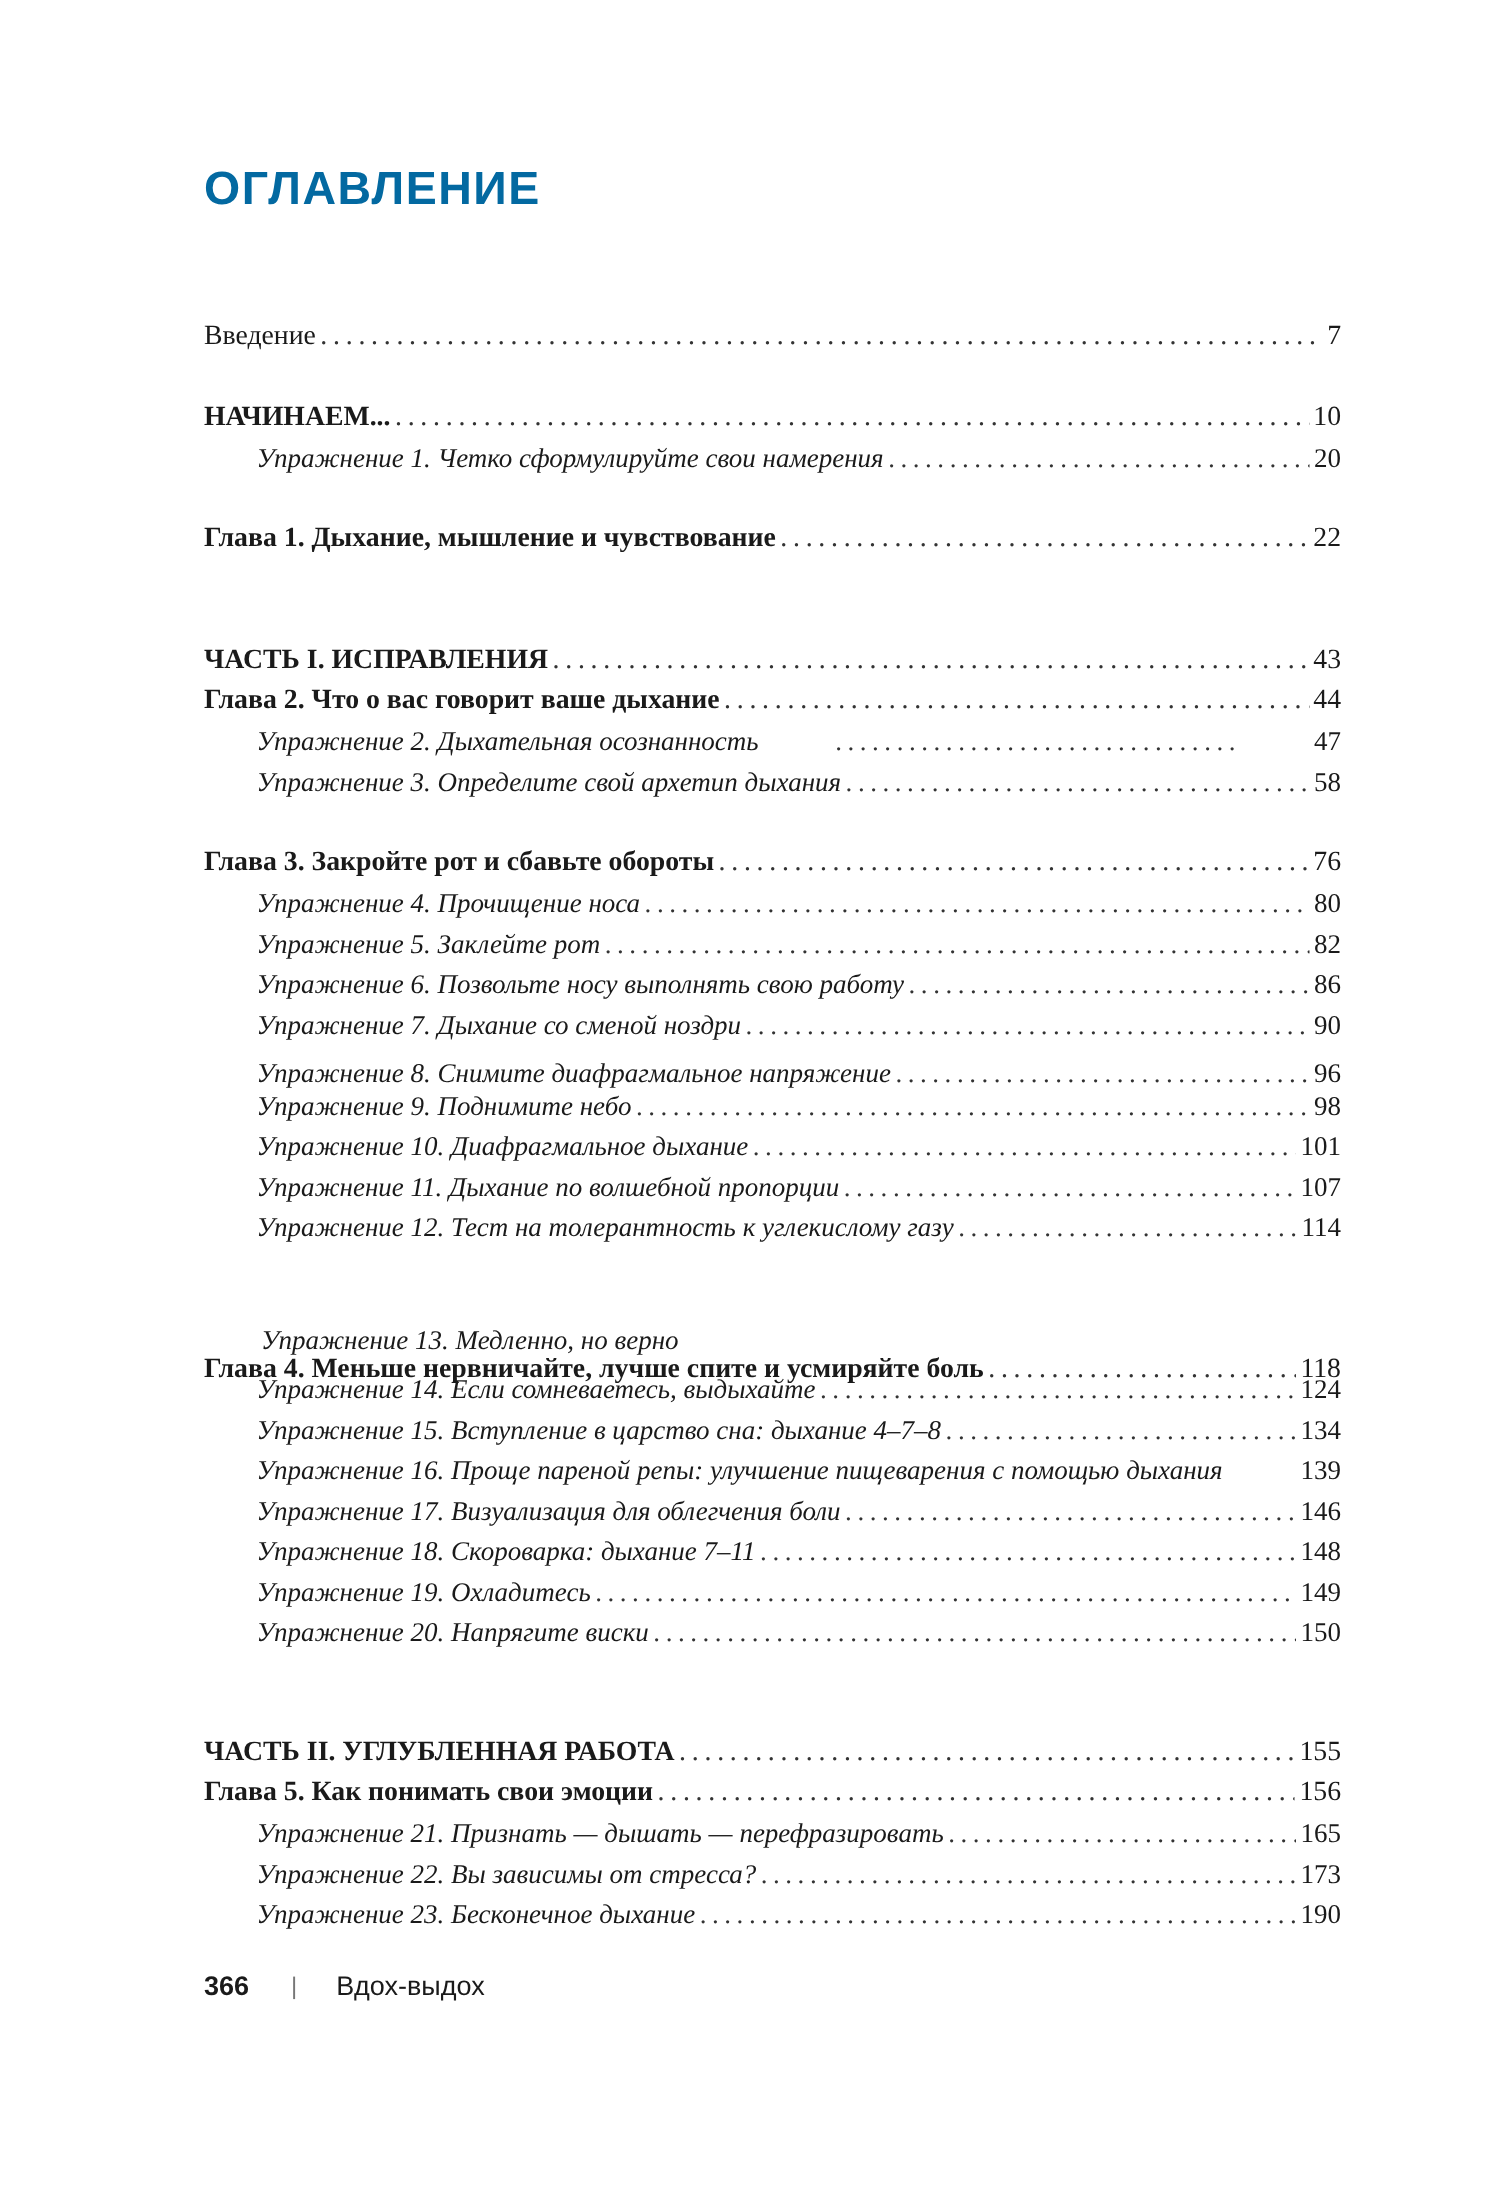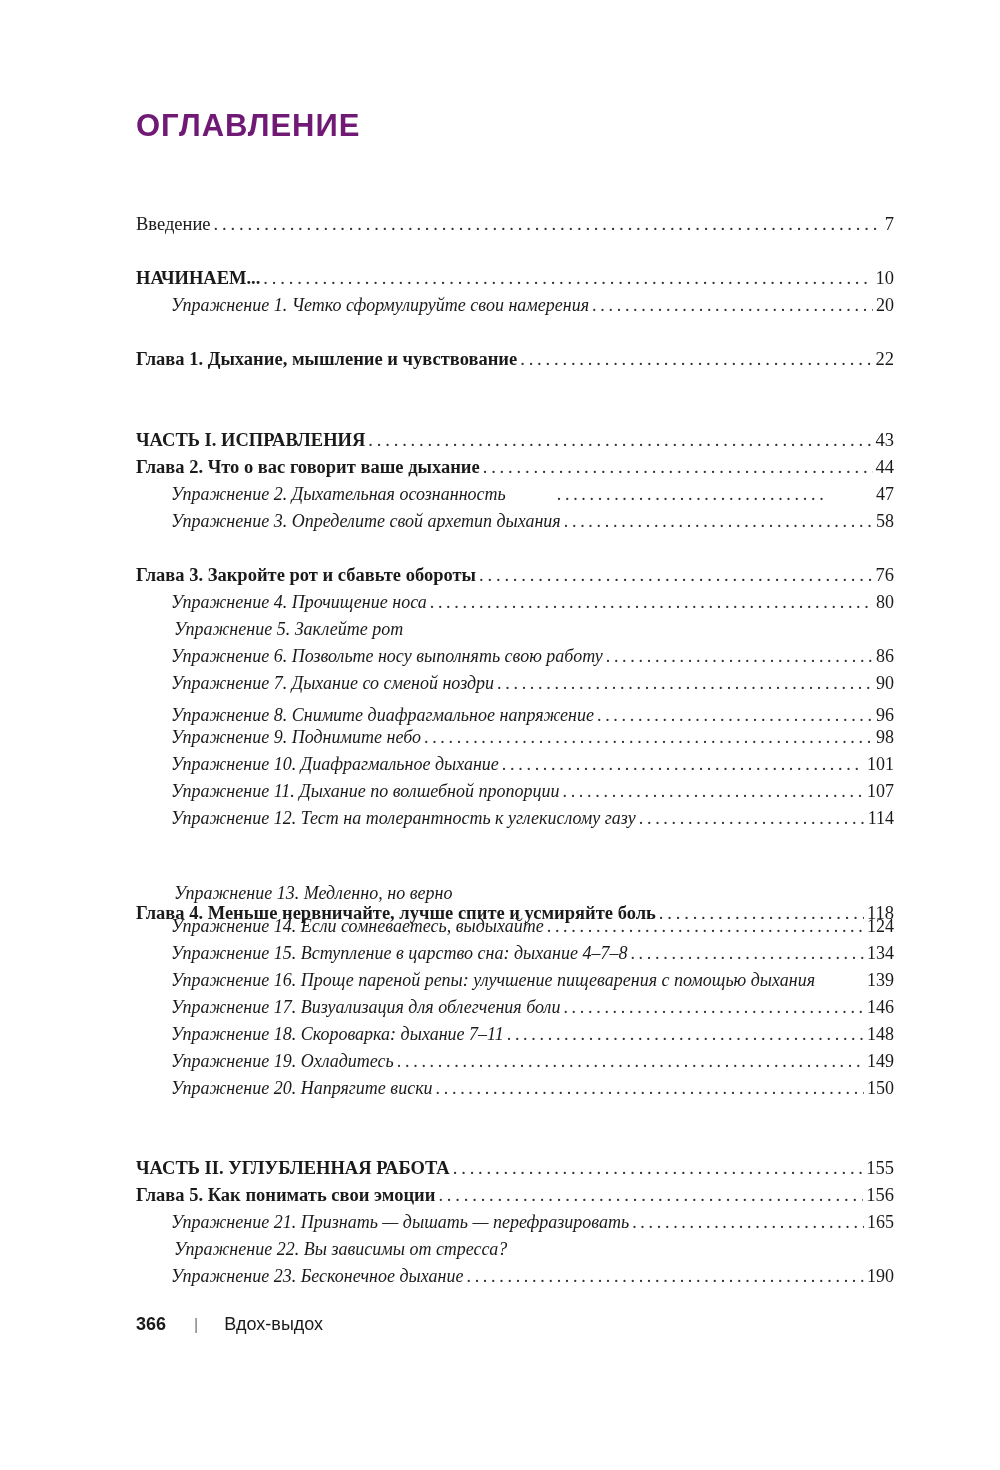--- a/index.html
+++ b/index.html
@@ -1,20 +1,20 @@
 <!DOCTYPE html>
 <html><head>
 <meta charset="utf-8">
 <style>
   html, body { margin: 0; padding: 0; background: #ffffff; }
   body { width: 1000px; height: 1470px; position: relative; overflow: hidden; color: #1a1a1a; }
   .page-title {
     position: absolute; left: 136px; top: 108px;
     font-family: "Liberation Sans", sans-serif; font-weight: bold; font-size: 31px;
-    letter-spacing: 1px; color: #701a75; margin: 0;
+    letter-spacing: 1px; color: #0369a1; margin: 0;
   }
   .toc { position: absolute; left: 136px; top: 0; width: 758px; }
   .row {
     position: absolute; left: 0; width: 758px; height: 27px;
     display: flex; align-items: baseline;
     font-family: "Liberation Serif", serif; font-size: 18.5px; line-height: 27px;
     white-space: nowrap; overflow: hidden;
   }
   .row.bold { font-weight: bold; font-size: 18.5px; }
   .row.ex { left: 35px; width: 723px; font-style: italic; font-size: 18px; }
@@ -85,21 +85,21 @@
     <div class="row bold" style="top: 562px;">
       <span class="label">Глава 3. Закройте рот и сбавьте обороты</span>
       <span class="leader"></span>
       <span class="page">76</span>
     </div>
     <div class="row ex" style="top: 589px;">
       <span class="label">Упражнение 4. Прочищение носа</span>
       <span class="leader"></span>
       <span class="page">80</span>
     </div>
-    <div class="row ex" style="top: 616px; flex-direction: column;">
+    <div class="row ex" style="top: 616px;">
       <span class="label">Упражнение 5. Заклейте рот</span>
       <span class="leader"></span>
       <span class="page">82</span>
     </div>
     <div class="row ex" style="top: 643px; text-align: center;">
       <span class="label">Упражнение 6. Позвольте носу выполнять свою работу</span>
       <span class="leader"></span>
       <span class="page">86</span>
     </div>
     <div class="row ex" style="top: 670px;">
@@ -185,21 +185,21 @@
     <div class="row bold" style="top: 1182px;">
       <span class="label">Глава 5. Как понимать свои эмоции</span>
       <span class="leader"></span>
       <span class="page">156</span>
     </div>
     <div class="row ex" style="top: 1209px;">
       <span class="label">Упражнение 21. Признать — дышать — перефразировать</span>
       <span class="leader"></span>
       <span class="page">165</span>
     </div>
-    <div class="row ex" style="top: 1236px; flex-direction: column;">
+    <div class="row ex" style="top: 1236px;">
       <span class="label">Упражнение 22. Вы зависимы от стресса?</span>
       <span class="leader"></span>
       <span class="page">173</span>
     </div>
     <div class="row ex" style="top: 1263px;">
       <span class="label">Упражнение 23. Бесконечное дыхание</span>
       <span class="leader"></span>
       <span class="page">190</span>
     </div>
   </div>

